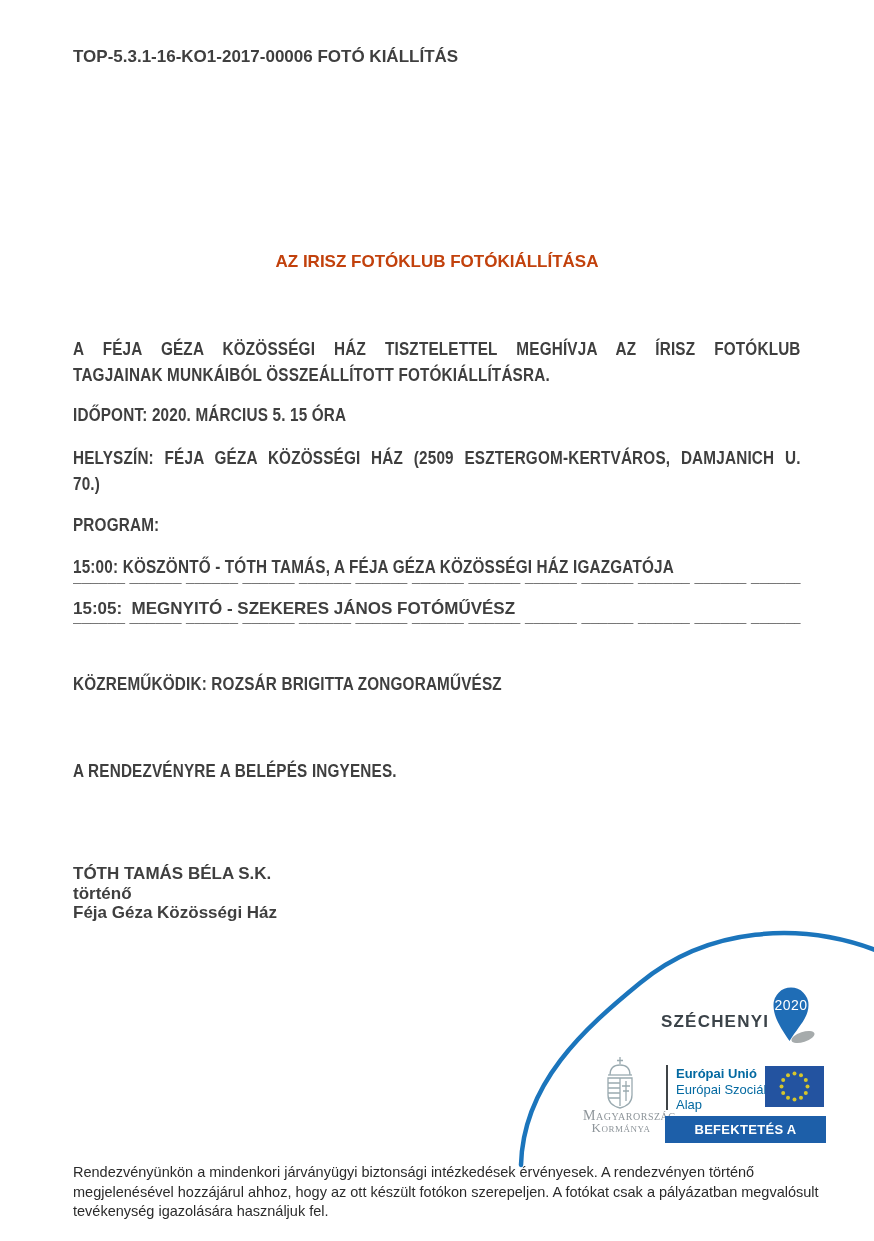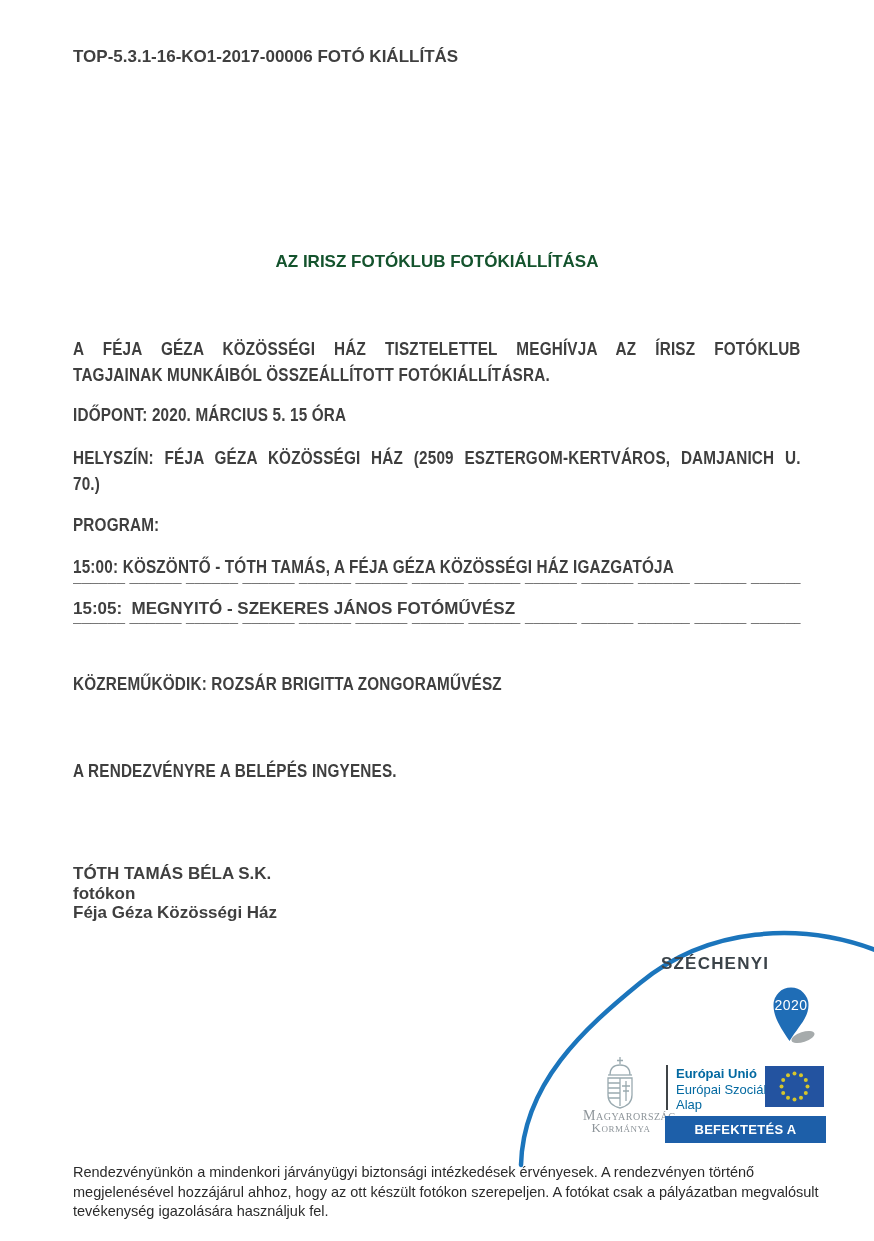--- a/index.html
+++ b/index.html
@@ -8,21 +8,21 @@
   .abs{position:absolute;left:73px;}
   .b{font-weight:700;color:#3f3f3f;}
   .center{left:0;width:874px;text-align:center;}
   
   .cond{width:856px;transform:scaleX(.85);transform-origin:0 0;
         font-size:18px;line-height:26px;letter-spacing:.2px;}
   .reg17{font-size:17px;line-height:26px;white-space:pre-wrap;}
   .jlast{text-align:justify;text-align-last:justify;}
   .divider{white-space:nowrap;overflow:hidden;font-size:18px;line-height:26px;}
   .title{font-size:41px;line-height:48px;font-weight:700;color:#2244b2;letter-spacing:.5px;}
-  .subtitle{font-size:17px;font-weight:700;color:#14532d;}
+  .subtitle{font-size:17px;font-weight:700;color:#c2410c;}
   .sig{font-size:17px;line-height:19.5px;font-weight:700;color:#3f3f3f;}
   .footer{width:757px;font-size:14.5px;line-height:19.5px;color:#2b2b2b;}
   .szechenyi{font-size:17px;font-weight:700;letter-spacing:1.2px;color:#3b4349;}
   .gov{left:566px;width:110px;text-align:center;font-family:"Liberation Serif",serif;
        font-variant:small-caps;color:#8e959a;letter-spacing:.5px;}
   .gov .l1{font-size:14px;line-height:12px;text-align:right;}
   .gov .l2{font-size:13px;line-height:12px;}
   .eu-rule{left:666px;top:1065px;width:2px;height:45px;background:#3f4447;}
   .eu-text{left:676px;top:1066px;font-size:13px;line-height:15.5px;color:#0369a1;}
   .eu-text .l1{font-weight:700;}
@@ -63,21 +63,21 @@
   <div class="abs b reg17" style="top:596px">15:05:  MEGNYITÓ - SZEKERES JÁNOS FOTÓMŰVÉSZ</div>
 
   <div class="abs b cond divider" style="top:603px">______ ______ ______ ______ ______ ______ ______ ______ ______ ______ ______ ______ ______ __</div>
 
   <div class="abs b cond" style="top:671px">KÖZREMŰKÖDIK: ROZSÁR BRIGITTA ZONGORAMŰVÉSZ</div>
 
   <div class="abs b cond" style="top:758px">A RENDEZVÉNYRE A BELÉPÉS INGYENES.</div>
 
   <div class="abs" style="top:864px">
     <div class="sig">TÓTH TAMÁS BÉLA S.K.</div>
-    <div class="sig">fotókon</div>
+    <div class="sig">történő</div>
     <div class="sig">Féja Géza Közösségi Ház</div>
   </div>
 
   <svg class="abs" style="left:500px;top:915px" width="374" height="266" viewBox="0 0 374 266">
 
     <path d="M 378 36 C 300 6, 208 12, 140 68 C 85 113, 23 168, 21 250" fill="none" stroke="#1b75bc" stroke-width="4.5" stroke-linecap="round"></path>
 
     <ellipse cx="303" cy="122" rx="12" ry="5" transform="rotate(-18 303 122)" fill="#a6abac"></ellipse>
 
     <path d="M289.5 126 C 281 113 273.5 103 273.5 90 A 17.5 17.5 0 1 1 308.5 90 C 308.5 103 298 112 289.5 126 Z" fill="#1f6db6"></path>
@@ -87,21 +87,21 @@
       <path d="M120 142 L120 149 M117 145.5 L123 145.5"></path>
       <path d="M110 160 Q110 150 120 150 Q130 150 130 160"></path>
       <path d="M108 160 L132 160"></path>
       <path d="M108 163 L132 163 L132 180 Q132 190 120 193 Q108 190 108 180 Z"></path>
       <path d="M120 163 L120 191"></path>
       <path d="M108 168 L120 168 M108 173 L120 173 M108 178 L120 178 M108 183 L120 183"></path>
       <path d="M126 166 L126 186 M122 171 L130 171 M123 176 L129 176"></path>
     </g>
   </svg>
 
-  <div class="abs szechenyi" style="left:661px;top:954px">SZÉCHENYI</div>
+  <div class="abs szechenyi" style="left:661px;top:1012px">SZÉCHENYI</div>
 
   <div class="abs gov" style="top:1110px">
     <div class="l1">Magyarország</div>
     <div class="l2">Kormánya</div>
   </div>
 
   <div class="abs eu-rule"></div>
 
   <div class="abs eu-text">
     <div class="l1">Európai Unió</div>

